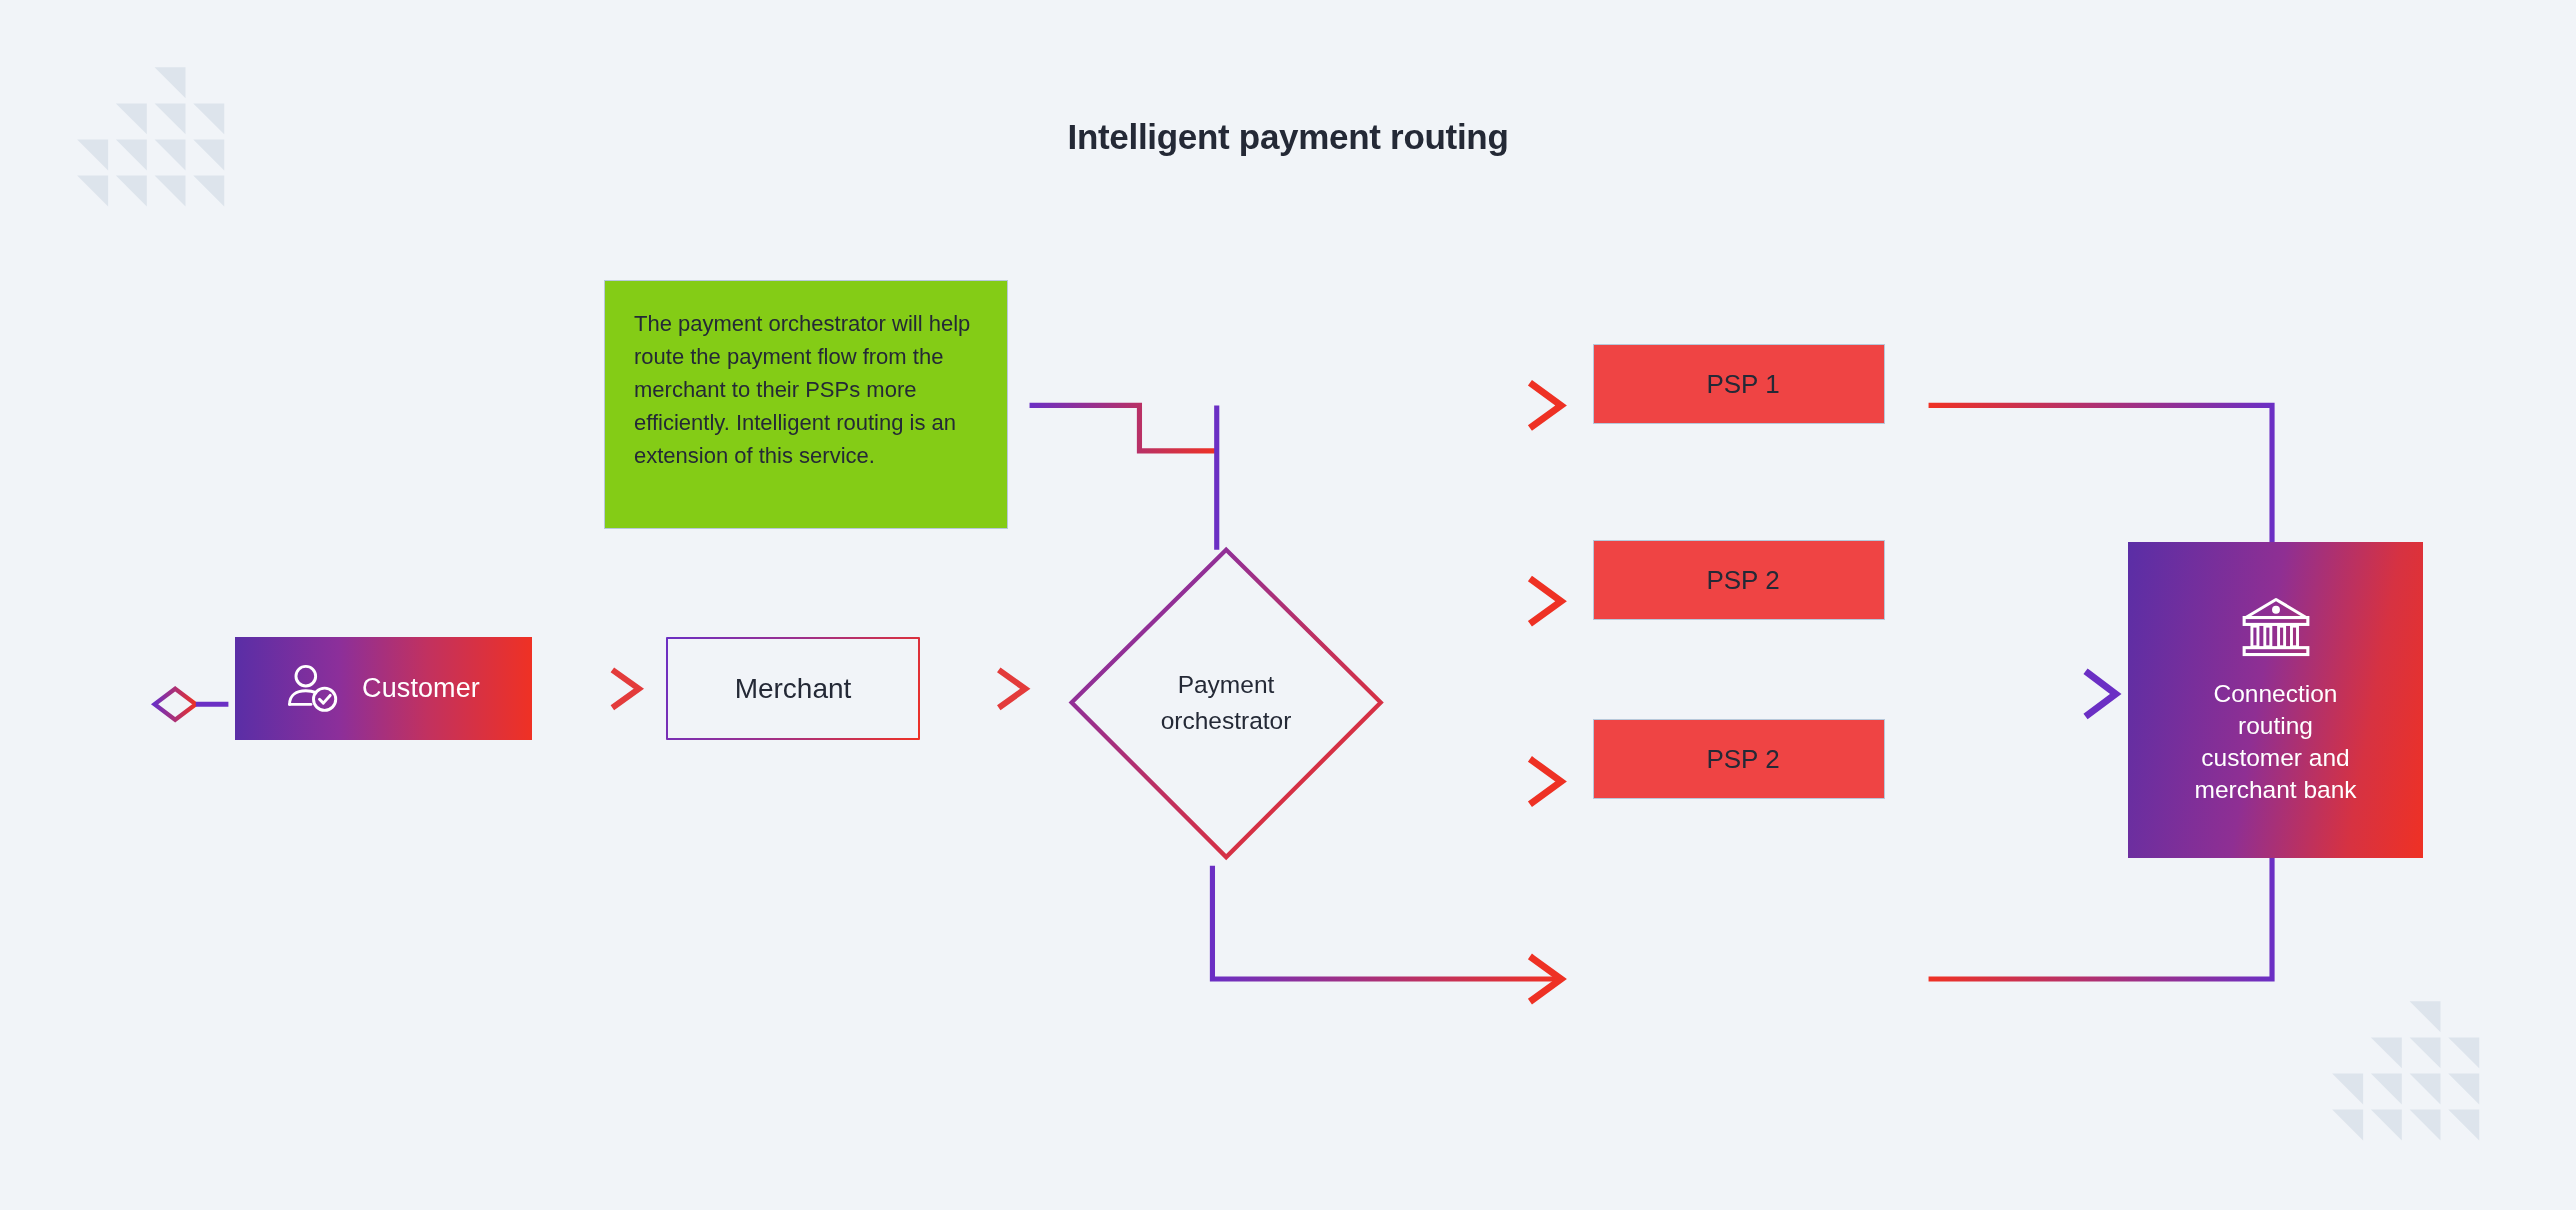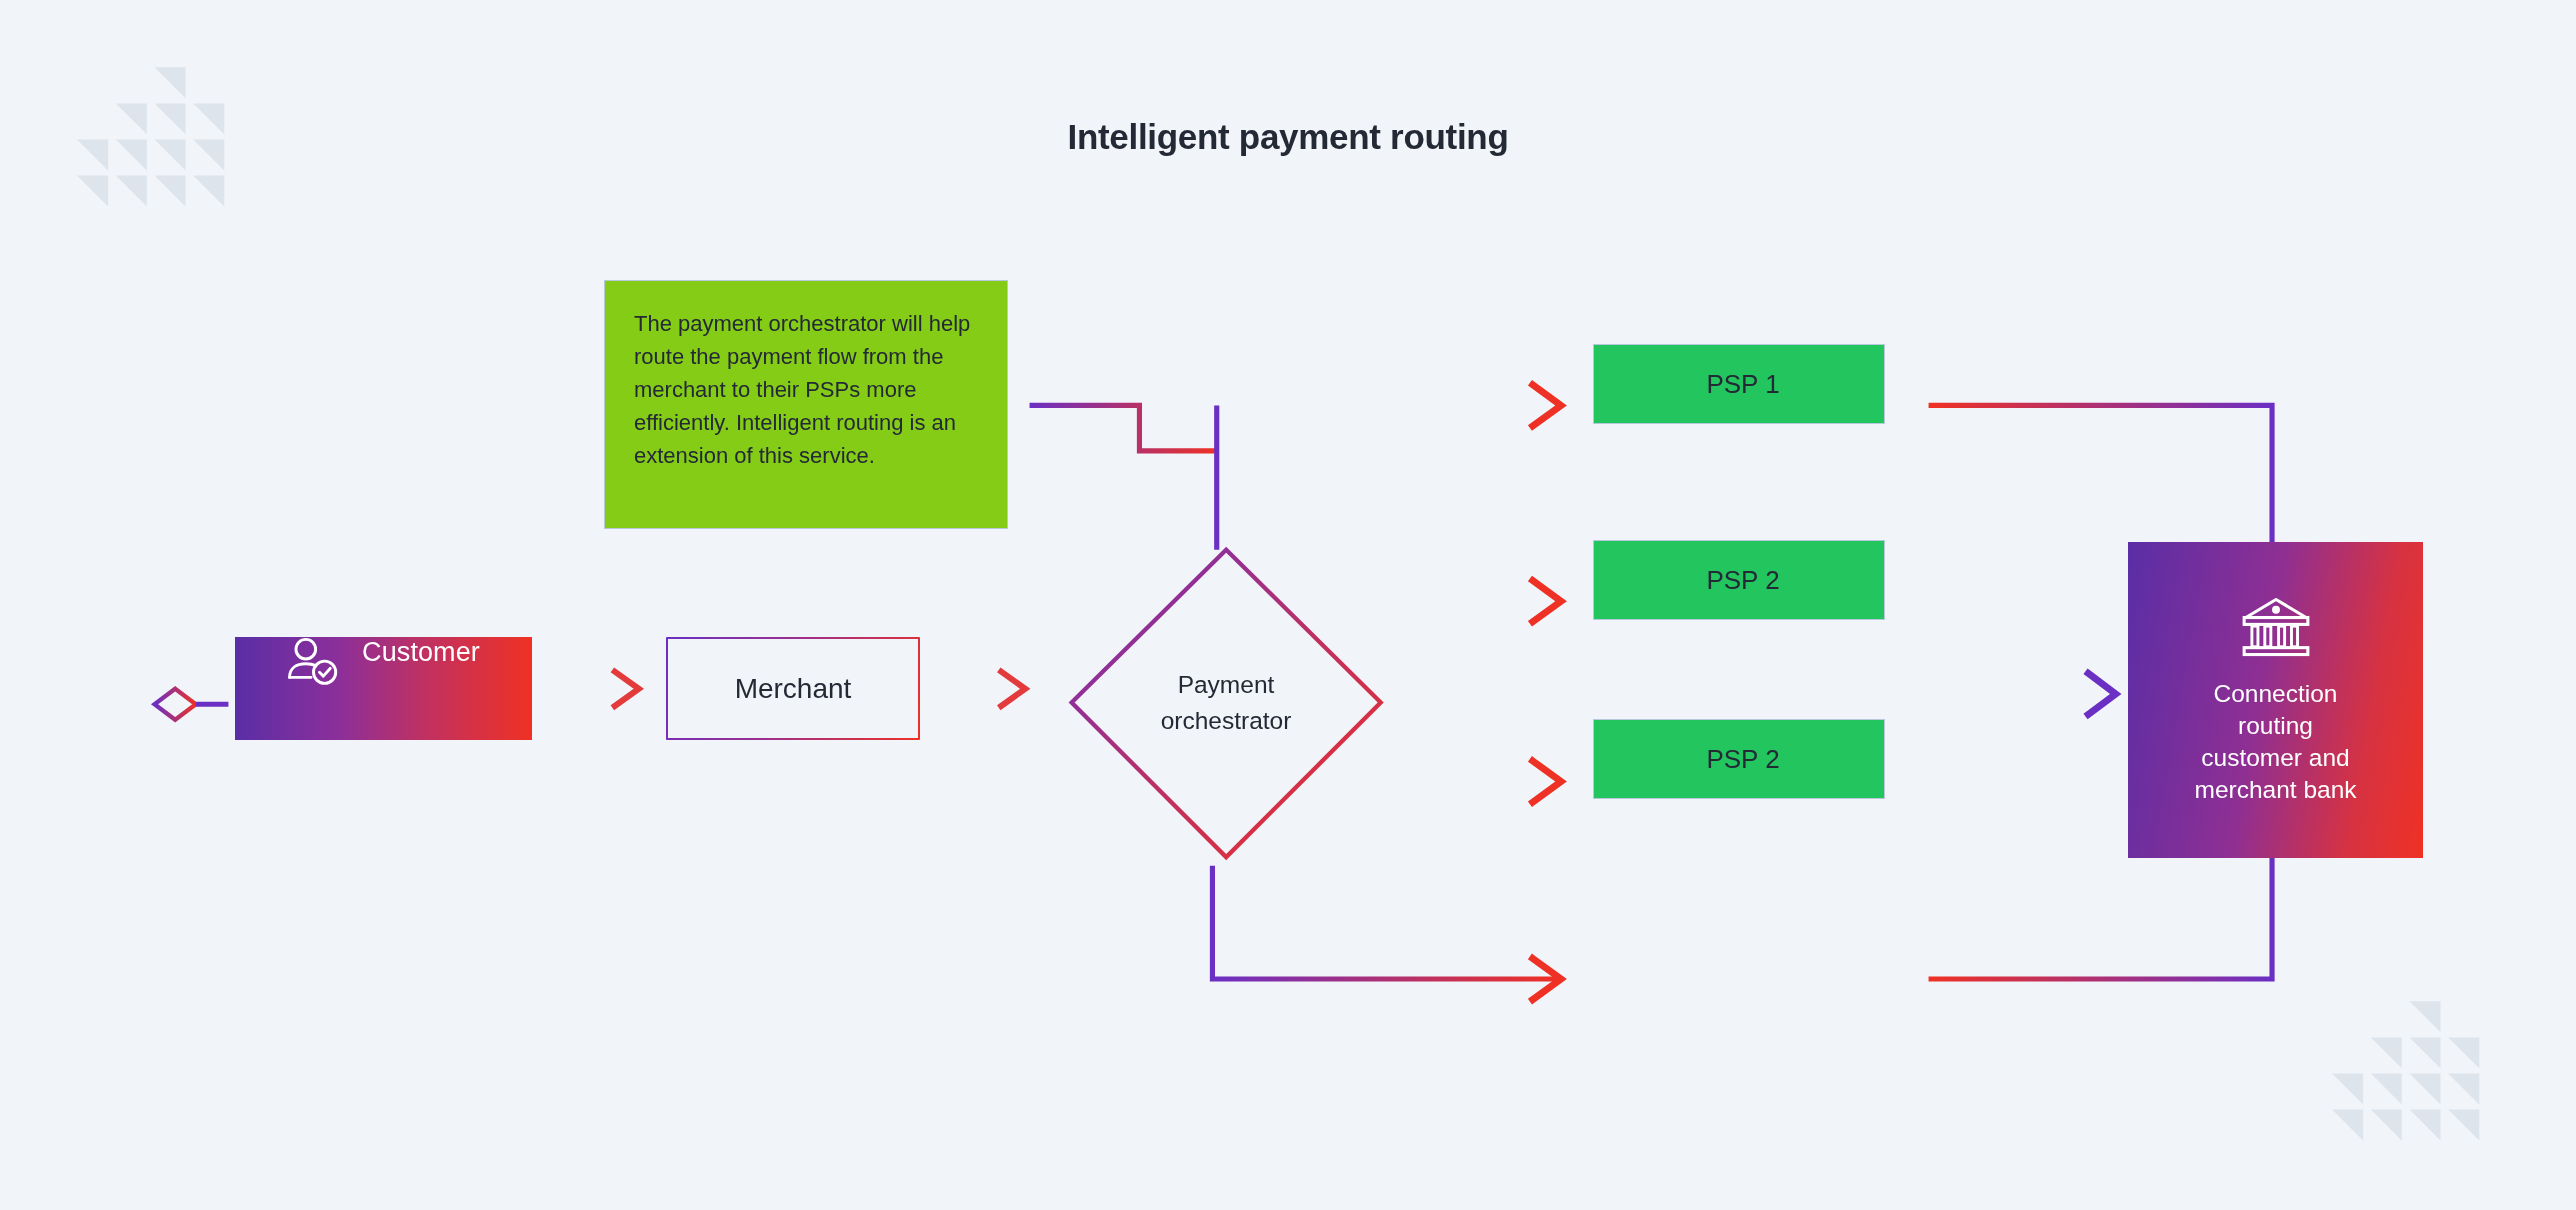--- a/index.html
+++ b/index.html
@@ -70,21 +70,21 @@
 
   
   #customer {
     position: absolute;
     left: 235px;
     top: 637px;
     width: 297px;
     height: 103px;
     background: linear-gradient(90deg, #5a2ea6 0%, #8c2f9a 35%, #c2315f 65%, #ef3124 100%);
     display: flex;
-    align-items: flex-start;
+    align-items: center;
     justify-content: center;
     gap: 22px;
   }
   #customer .label {
     color: #ffffff;
     font-size: 27px;
     letter-spacing: 0.1px;
   }
 
   
@@ -132,21 +132,21 @@
     color: #242936;
   }
 
   
   .psp {
     position: absolute;
     left: 1593px;
     width: 292px;
     height: 80px;
     box-sizing: border-box;
-    background: #22c55e;
+    background: #ef4444;
     border: 1.7px solid #b7c8da;
     display: flex;
     align-items: center;
     justify-content: center;
     font-size: 26px;
     color: #242936;
     padding-left: 8px;
   }
   .psp-0 { top: 344px; }
   .psp-1 { top: 540px; }

